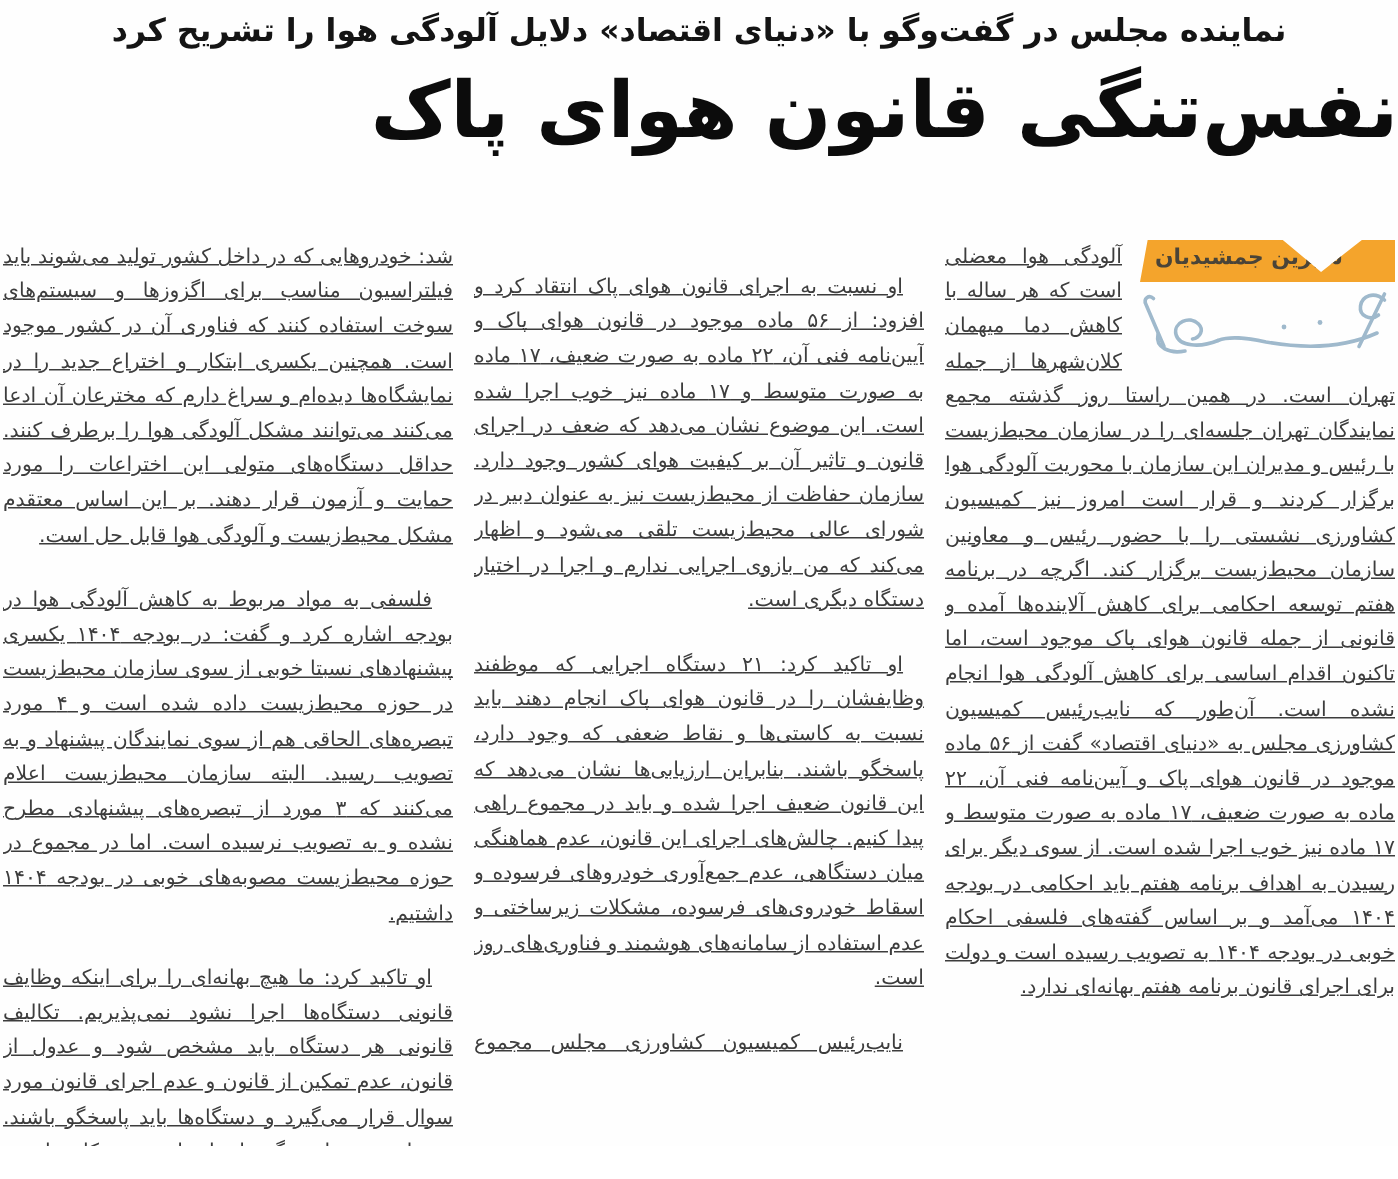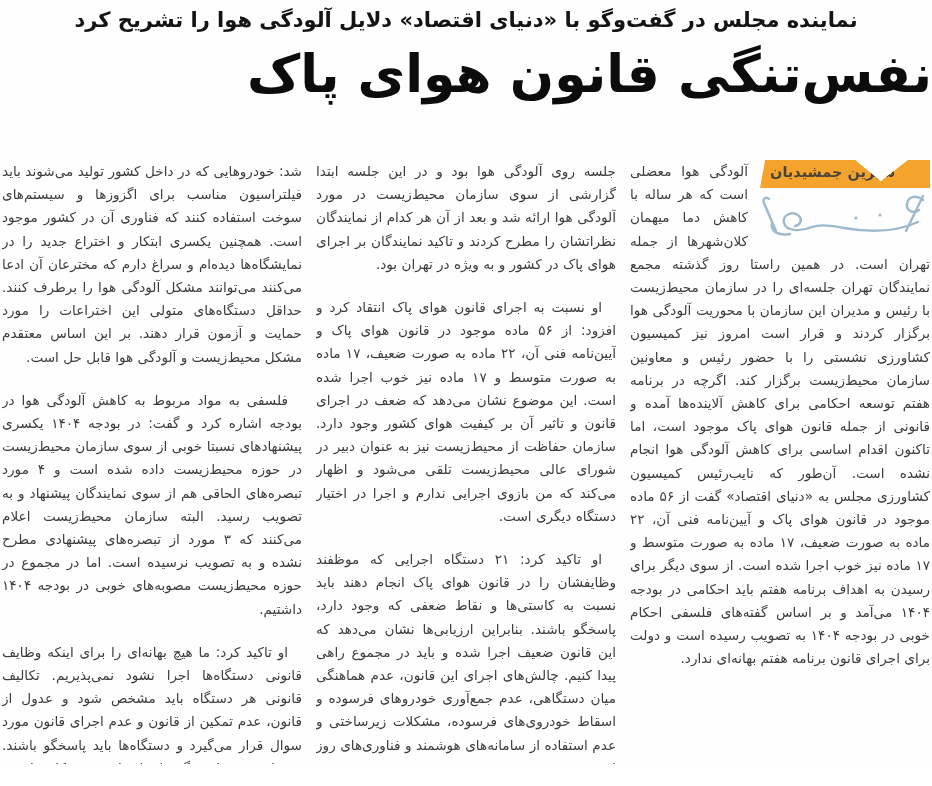--- a/index.html
+++ b/index.html
@@ -36,21 +36,21 @@
     overflow: hidden;
   }
   .col {
     flex: 1 1 0;
     font-size: 13.6px;
     line-height: 23.2px;
     color: #3d3d3d;
     text-align: justify;
     overflow: hidden;
   }
-  .col p { text-align: justify; }
+  .col p { text-align: justify; text-decoration: underline; }
   .col p.indent { text-indent: 14px; margin-top: 20px; }
   .col p.flow-last { text-align-last: justify; }
   .byline {
     float: right;
     width: 170px;
     margin-left: 12px;
     margin-bottom: 6px;
   }
   .byline-ribbon {
     height: 28px;
@@ -96,21 +96,20 @@
             <path d="M16 40 L4 12 c-2 -4 2 -7 5 -4"></path>
             <circle cx="120" cy="24" r="1.6" fill="currentColor" stroke="none"></circle>
             <circle cx="96" cy="27" r="1.6" fill="currentColor" stroke="none"></circle>
           </svg>
         </div>
       </div>
     <p class="">آلودگی هوا معضلی است که هر ساله با کاهش دما میهمان کلان‌شهرها از جمله تهران است. در همین راستا روز گذشته مجمع نمایندگان تهران جلسه‌ای را در سازمان محیط‌زیست با رئیس و مدیران این سازمان با محوریت آلودگی هوا برگزار کردند و قرار است امروز نیز کمیسیون کشاورزی نشستی را با حضور رئیس و معاونین سازمان محیط‌زیست برگزار کند. اگرچه در برنامه هفتم توسعه احکامی برای کاهش آلاینده‌ها آمده و قانونی از جمله قانون هوای پاک موجود است، اما تاکنون اقدام اساسی برای کاهش آلودگی هوا انجام نشده است. آن‌طور که نایب‌رئیس کمیسیون کشاورزی مجلس به «دنیای اقتصاد» گفت از ۵۶ ماده موجود در قانون هوای پاک و آیین‌نامه فنی آن، ۲۲ ماده به صورت ضعیف، ۱۷ ماده به صورت متوسط و ۱۷ ماده نیز خوب اجرا شده است. از سوی دیگر برای رسیدن به اهداف برنامه هفتم باید احکامی در بودجه ۱۴۰۴ می‌آمد و بر اساس گفته‌های فلسفی احکام خوبی در بودجه ۱۴۰۴ به تصویب رسیده است و دولت برای اجرای قانون برنامه هفتم بهانه‌ای ندارد.</p>
       </div>
 
     <div class="col">
-        <p class="">جلسه روی آلودگی هوا بود و در این جلسه ابتدا گزارشی از سوی سازمان محیط‌زیست در مورد آلودگی هوا ارائه شد و بعد از آن هر کدام از نمایندگان نظراتشان را مطرح کردند و تاکید نمایندگان بر اجرای هوای پاک در کشور و به ویژه در تهران بود.</p>
         <p class="indent">او نسبت به اجرای قانون هوای پاک انتقاد کرد و افزود: از ۵۶ ماده موجود در قانون هوای پاک و آیین‌نامه فنی آن، ۲۲ ماده به صورت ضعیف، ۱۷ ماده به صورت متوسط و ۱۷ ماده نیز خوب اجرا شده است. این موضوع نشان می‌دهد که ضعف در اجرای قانون و تاثیر آن بر کیفیت هوای کشور وجود دارد. سازمان حفاظت از محیط‌زیست نیز به عنوان دبیر در شورای عالی محیط‌زیست تلقی می‌شود و اظهار می‌کند که من بازوی اجرایی ندارم و اجرا در اختیار دستگاه دیگری است.</p>
         <p class="indent">او تاکید کرد: ۲۱ دستگاه اجرایی که موظفند وظایفشان را در قانون هوای پاک انجام دهند باید نسبت به کاستی‌ها و نقاط ضعفی که وجود دارد، پاسخگو باشند. بنابراین ارزیابی‌ها نشان می‌دهد که این قانون ضعیف اجرا شده و باید در مجموع راهی پیدا کنیم. چالش‌های اجرای این قانون، عدم هماهنگی میان دستگاهی، عدم جمع‌آوری خودروهای فرسوده و اسقاط خودروی‌های فرسوده، مشکلات زیرساختی و عدم استفاده از سامانه‌های هوشمند و فناوری‌های روز است.</p>
         <p class="indent flow-last">نایب‌رئیس کمیسیون کشاورزی مجلس مجموع</p>
       </div>
 
     <div class="col">
         <p class="">شد: خودروهایی که در داخل کشور تولید می‌شوند باید فیلتراسیون مناسب برای اگزوزها و سیستم‌های سوخت استفاده کنند که فناوری آن در کشور موجود است. همچنین یکسری ابتکار و اختراع جدید را در نمایشگاه‌ها دیده‌ام و سراغ دارم که مخترعان آن ادعا می‌کنند می‌توانند مشکل آلودگی هوا را برطرف کنند. حداقل دستگاه‌های متولی این اختراعات را مورد حمایت و آزمون قرار دهند. بر این اساس معتقدم مشکل محیط‌زیست و آلودگی هوا قابل حل است.</p>
         <p class="indent">فلسفی به مواد مربوط به کاهش آلودگی هوا در بودجه اشاره کرد و گفت: در بودجه ۱۴۰۴ یکسری پیشنهادهای نسبتا خوبی از سوی سازمان محیط‌زیست در حوزه محیط‌زیست داده شده است و ۴ مورد تبصره‌های الحاقی هم از سوی نمایندگان پیشنهاد و به تصویب رسید. البته سازمان محیط‌زیست اعلام می‌کنند که ۳ مورد از تبصره‌های پیشنهادی مطرح نشده و به تصویب نرسیده است. اما در مجموع در حوزه محیط‌زیست مصوبه‌های خوبی در بودجه ۱۴۰۴ داشتیم.</p>
         <p class="indent flow-last">او تاکید کرد: ما هیچ بهانه‌ای را برای اینکه وظایف قانونی دستگاه‌ها اجرا نشود نمی‌پذیریم. تکالیف قانونی هر دستگاه باید مشخص شود و عدول از قانون، عدم تمکین از قانون و عدم اجرای قانون مورد سوال قرار می‌گیرد و دستگاه‌ها باید پاسخگو باشند. محیط‌زیست با زندگی انسان‌ها سر و کار دارد و سلامتی مردم را به‌شدت تحت تاثیر قرار داده است و</p>
       </div>

